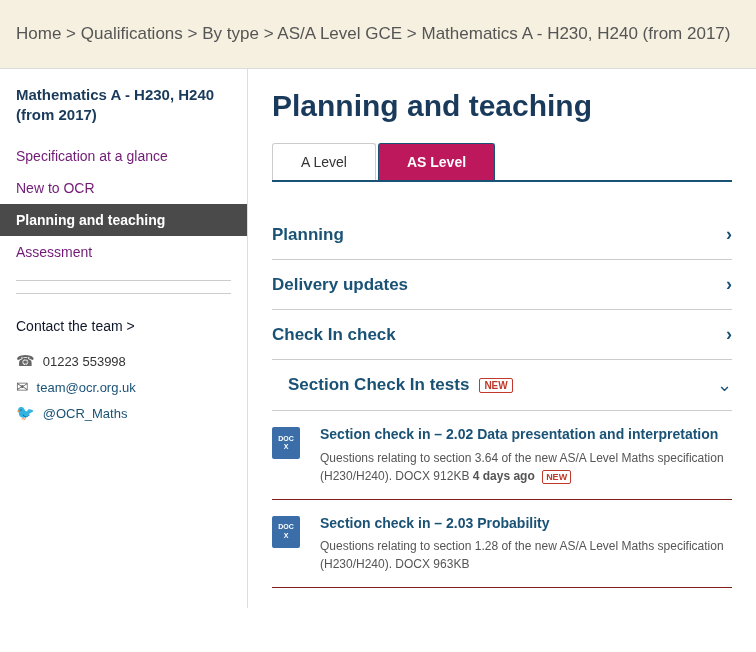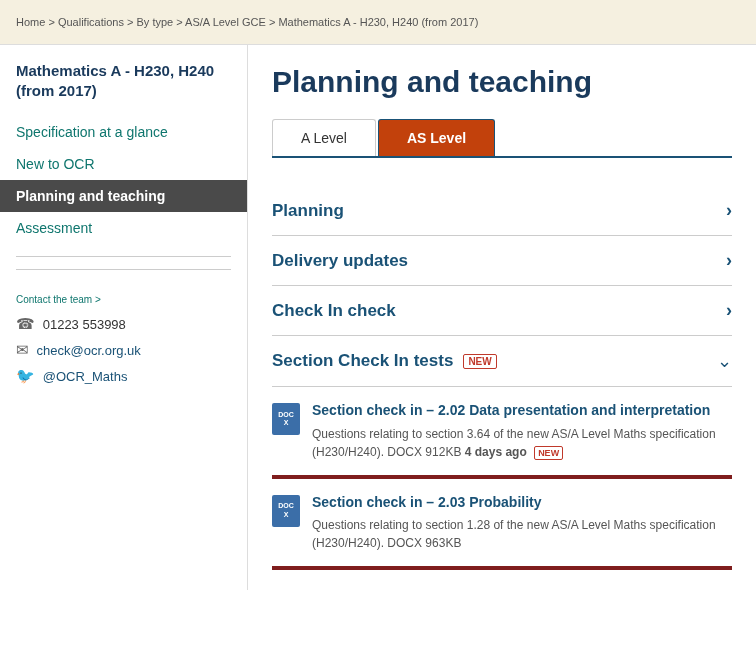--- a/index.html
+++ b/index.html
@@ -1,22 +1,22 @@
 <!DOCTYPE html>
 <html><head>
   <meta charset="utf-8">
   <style>
     * { box-sizing: border-box; margin: 0; padding: 0; }
     body { font-family: Arial, sans-serif; font-size: 14px; color: #333; background: #fff; width: 756px; }
 
     
     .breadcrumb {
       background: #f5f0e0;
-      padding: 16px 16px;
-      font-size: 11px;
+      padding: 24px 16px;
+      font-size: 17px;
       color: #555;
       border-bottom: 1px solid #ddd;
     }
     .breadcrumb a { color: #555; text-decoration: none; }
     .breadcrumb span { color: #555; }
 
     
     .layout { display: flex; }
 
     
@@ -30,21 +30,21 @@
       font-size: 15px;
       font-weight: bold;
       color: #1a3a5c;
       padding: 0 16px 16px 16px;
       line-height: 1.3;
     }
     .sidebar-nav { list-style: none; }
     .sidebar-nav li a {
       display: block;
       padding: 8px 16px;
-      color: #0f766e;
+      color: #701a75;
       text-decoration: none;
       font-size: 14px;
     }
     .sidebar-nav li.active a {
       background: #4a4a4a;
       color: #fff;
       font-weight: bold;
     }
     .sidebar-divider {
       border: none;
@@ -56,25 +56,25 @@
       display: block;
       padding: 6px 16px;
       color: #1a5276;
       text-decoration: none;
       font-size: 14px;
     }
     .sidebar-contact {
       padding: 12px 16px 0 16px;
     }
     .sidebar-contact .contact-link {
-      color: #0f766e;
-      text-decoration: none;
-      font-size: 10px;
+      color: #0f172a;
+      text-decoration: none;
+      font-size: 14px;
       display: block;
-      margin-bottom: 10px;
+      margin-bottom: 18px;
     }
     .contact-item {
       display: flex;
       align-items: center;
       margin-bottom: 8px;
       font-size: 13px;
     }
     .contact-item .icon {
       margin-right: 8px;
       color: #666;
@@ -108,21 +108,21 @@
       cursor: pointer;
       font-size: 14px;
       border: 1px solid #ccc;
       background: #fff;
       color: #333;
       margin-right: 2px;
       border-bottom: none;
       border-radius: 3px 3px 0 0;
     }
     .tab.active {
-      background: #c2410c;
+      background: #be185d;
       color: #fff;
       border-color: #1a5276;
       font-weight: bold;
     }
 
     
     .accordion-item {
       border-bottom: 1px solid #ccc;
       padding: 14px 0;
     }
@@ -154,20 +154,21 @@
     }
     .section-check-left {
       display: flex;
       align-items: center;
       gap: 10px;
     }
     .section-check-title {
       font-size: 17px;
       font-weight: bold;
       color: #1a5276;
+      margin-left: 16px;
     }
     .new-badge {
       border: 1px solid #c0392b;
       color: #c0392b;
       font-size: 10px;
       font-weight: bold;
       padding: 1px 4px;
       border-radius: 2px;
     }
     .section-check-right {
@@ -177,23 +178,23 @@
       cursor: pointer;
     }
     .chevron-down {
       font-size: 18px;
       color: #1a5276;
     }
 
     
     .doc-item {
       padding: 14px 0;
-      border-bottom: 4px solid #7f1d1d;
-      display: flex;
-      gap: 12px;
+      border-bottom: 1px solid #7f1d1d;
+      display: flex;
+      gap: 20px;
     }
     .doc-icon {
       width: 28px;
       height: 32px;
       min-width: 28px;
       background: #3b6ea8;
       border-radius: 2px;
       display: flex;
       align-items: center;
       justify-content: center;
@@ -265,21 +266,21 @@
     <hr class="sidebar-divider">
     <hr class="sidebar-divider">
     <div class="sidebar-contact">
       <a href="#" class="contact-link">Contact the team &gt;</a>
       <div class="contact-item">
         <span class="icon">☎</span>
         <span>01223 553998</span>
       </div>
       <div class="contact-item">
         <span class="icon">✉</span>
-        <a href="#">check@ocr.org.uk</a>
+        <a href="#">team@ocr.org.uk</a>
       </div>
       <div class="contact-item">
         <span class="icon">🐦</span>
         <a href="#">@OCR_Maths</a>
       </div>
     </div>
   </div>
 
   <div class="main-content">
     <h1 class="page-title">Planning and teaching</h1>

